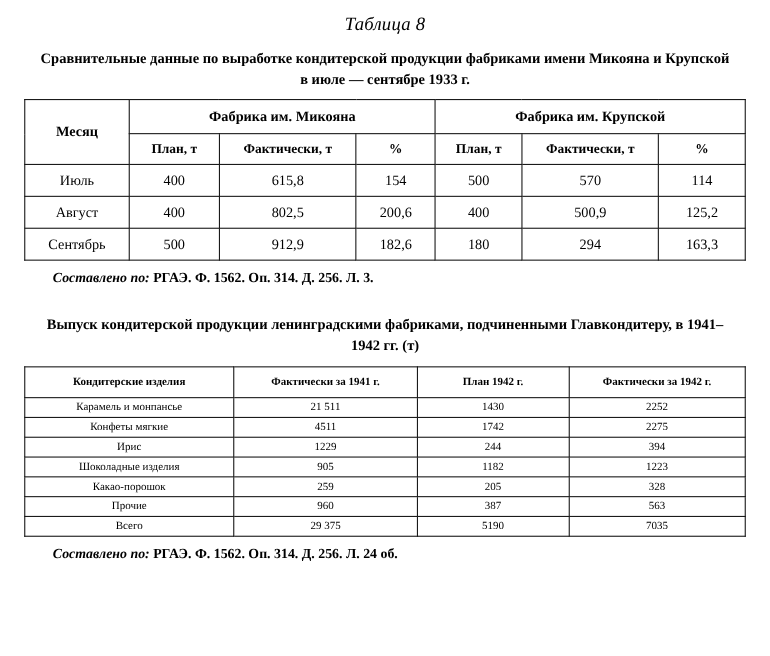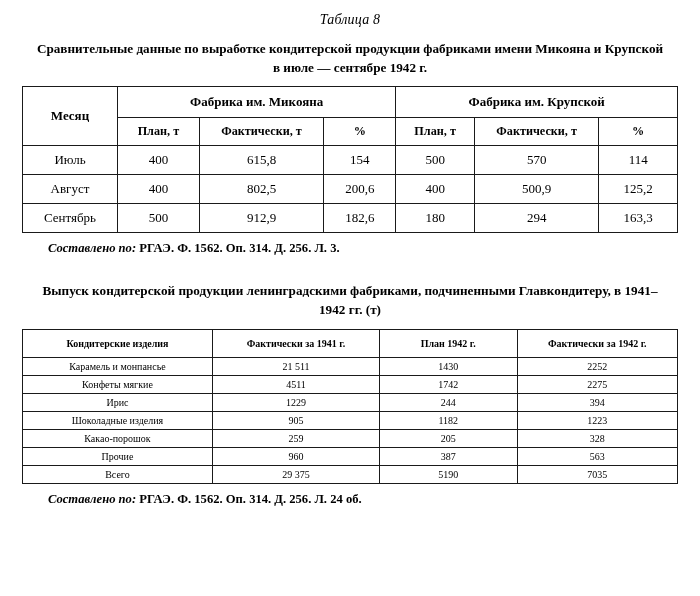--- a/index.html
+++ b/index.html
@@ -17,21 +17,21 @@
   }
   .page {
     width: 700px;
     height: 596px;
     box-sizing: border-box;
     padding: 8px 22px 0 22px;
   }
   .tbl-number {
     text-align: center;
     font-style: italic;
-    font-size: 14px;
+    font-size: 17px;
     margin: 4px 0 12px 0;
     letter-spacing: 0.2px;
   }
   .tbl-title {
     text-align: center;
     font-weight: bold;
     font-size: 13.2px;
     line-height: 1.42;
     margin: 0 14px 9px 14px;
   }
@@ -85,21 +85,21 @@
     text-align: center;
   }
 </style>
 </head>
 <body>
 
 <div class="page">
 
   <div class="tbl-number">Таблица 8</div>
 
-  <div class="tbl-title">Сравнительные данные по выработке кондитерской продукции фабриками имени Микояна и Крупской в июле — сентябре 1942 г.</div>
+  <div class="tbl-title">Сравнительные данные по выработке кондитерской продукции фабриками имени Микояна и Крупской в июле — сентябре 1933 г.</div>
 
   <table class="t1">
     <colgroup>
       <col style="width:14.5%">
       <col style="width:12.5%">
       <col style="width:19%">
       <col style="width:11%">
       <col style="width:12%">
       <col style="width:19%">
       <col style="width:12%">

